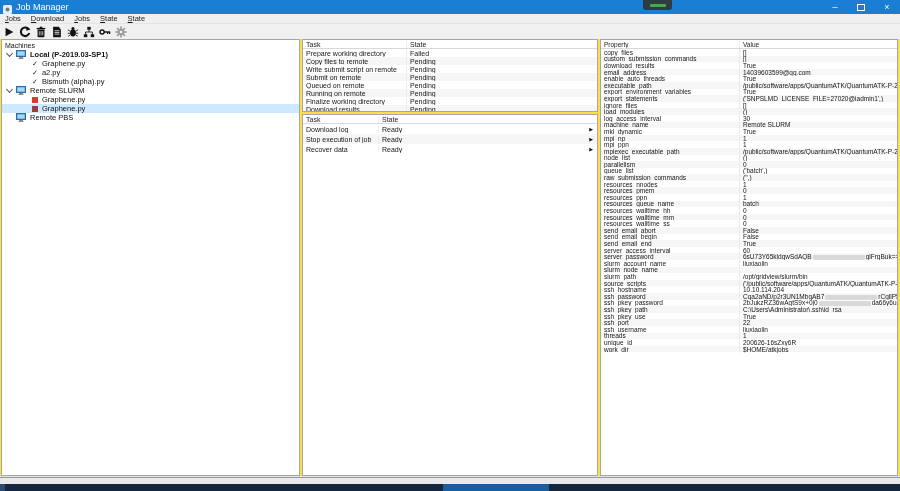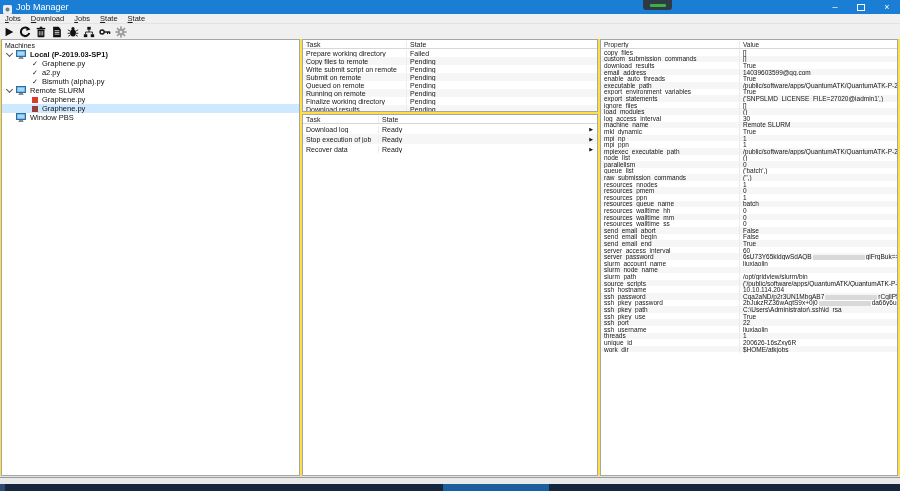--- a/index.html
+++ b/index.html
@@ -227,21 +227,21 @@
           <div class="tree-row">
             <span class="chev-space"></span>
             <span class="tree-ico">
               <svg width="10" height="9" viewBox="0 0 10 9">
                 <rect x="0.5" y="0.5" width="9" height="6" fill="#4da3e0" stroke="#2a6ea8"></rect>
                 <rect x="1.5" y="1.5" width="7" height="4" fill="#a9d6f2"></rect>
                 <rect x="3" y="7" width="4" height="1" fill="#8a8a8a"></rect>
                 <rect x="2.5" y="8" width="5" height="1" fill="#8a8a8a"></rect>
               </svg>
             </span>
-            <span class="">Window PBS</span>
+            <span class="">Remote PBS</span>
           </div>
         </div>
     </div>
 
     <div class="panel-mid panel" style="border:none;background:transparent;">
       <div class="subpanel sub1 mid-table">
           <div class="trow thead">
             <span class="cell-task">Task</span>
             <span class="cell-state">State</span>
           </div>

